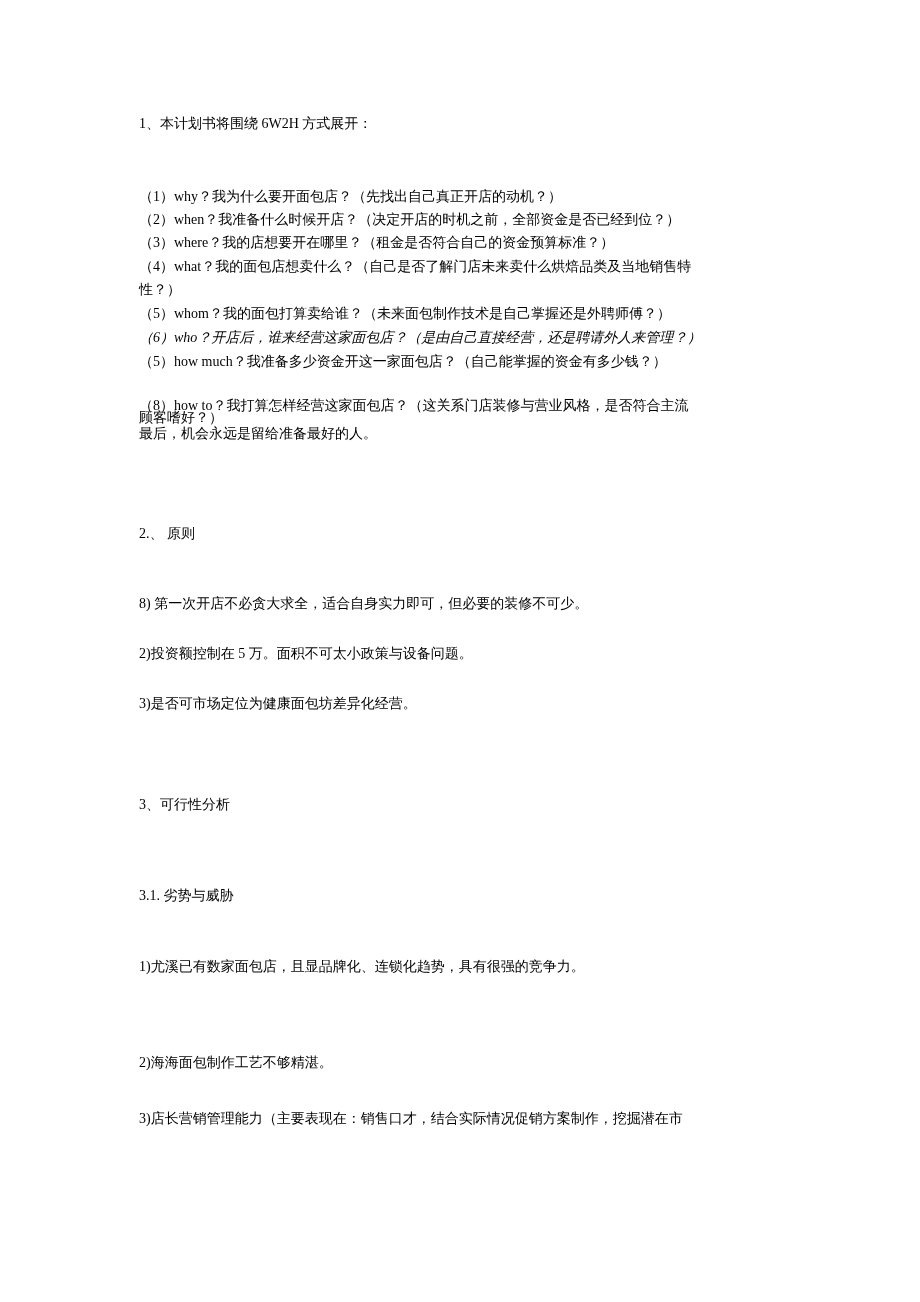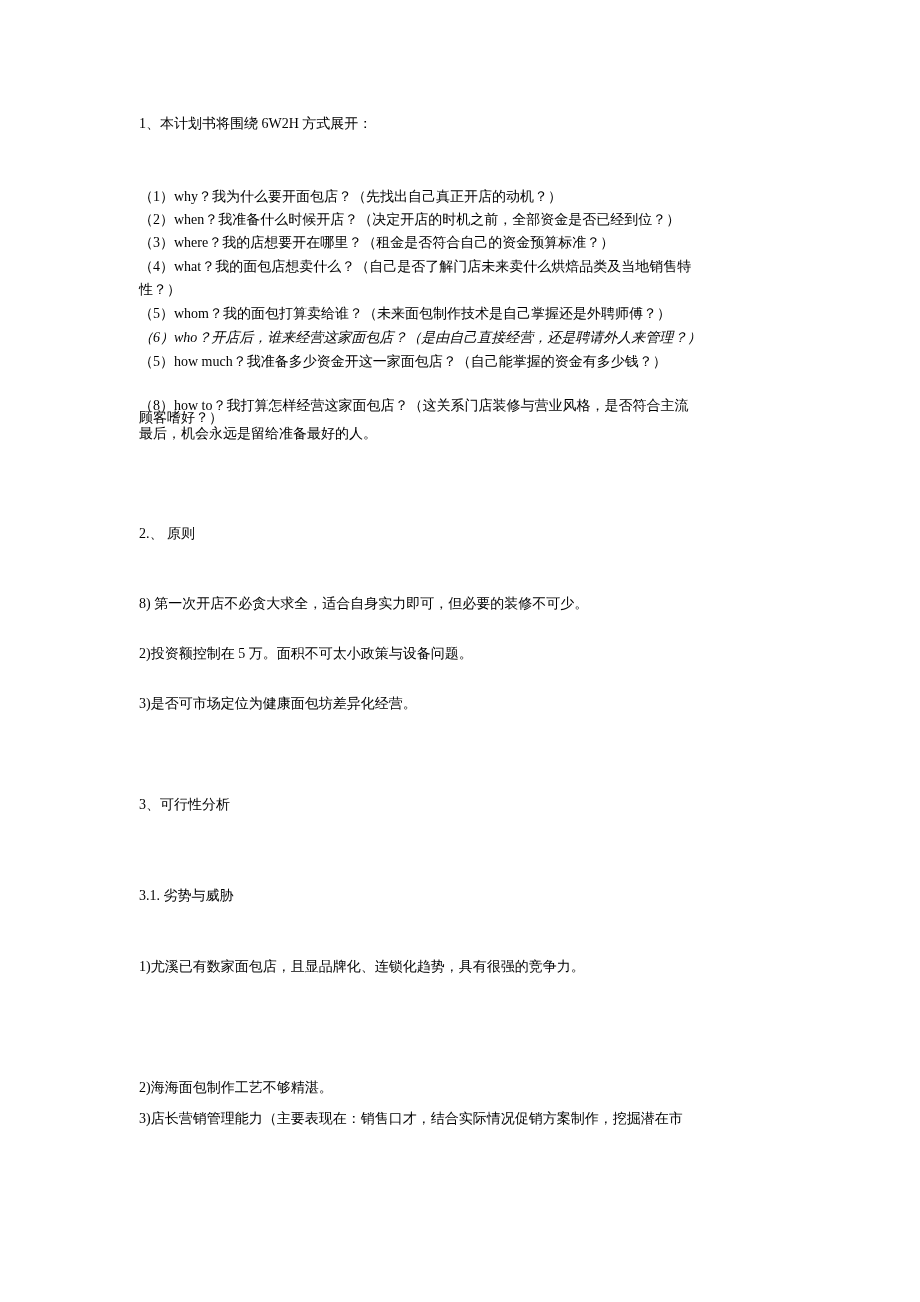--- a/index.html
+++ b/index.html
@@ -44,15 +44,15 @@
   <div class="line" style="top:424px;">最后，机会永远是留给准备最好的人。</div>
 
   <div class="line" style="top:524px;">2.、 原则</div>
   <div class="line" style="top:594px;">8) 第一次开店不必贪大求全，适合自身实力即可，但必要的装修不可少。</div>
   <div class="line" style="top:644px;">2)投资额控制在 5 万。面积不可太小政策与设备问题。</div>
   <div class="line" style="top:694px;">3)是否可市场定位为健康面包坊差异化经营。</div>
 
   <div class="line" style="top:747px;margin-top:48px;">3、可行性分析</div>
   <div class="line" style="top:886px;">3.1. 劣势与威胁</div>
   <div class="line" style="top:957px;">1)尤溪已有数家面包店，且显品牌化、连锁化趋势，具有很强的竞争力。</div>
-  <div class="line" style="top:1053px;margin-top:25px;">2)海海面包制作工艺不够精湛。</div>
+  <div class="line" style="top:1053px;">2)海海面包制作工艺不够精湛。</div>
   <div class="line" style="top:1109px;">3)店长营销管理能力（主要表现在：销售口才，结合实际情况促销方案制作，挖掘潜在市</div>
 </div>
 
 </body></html>

